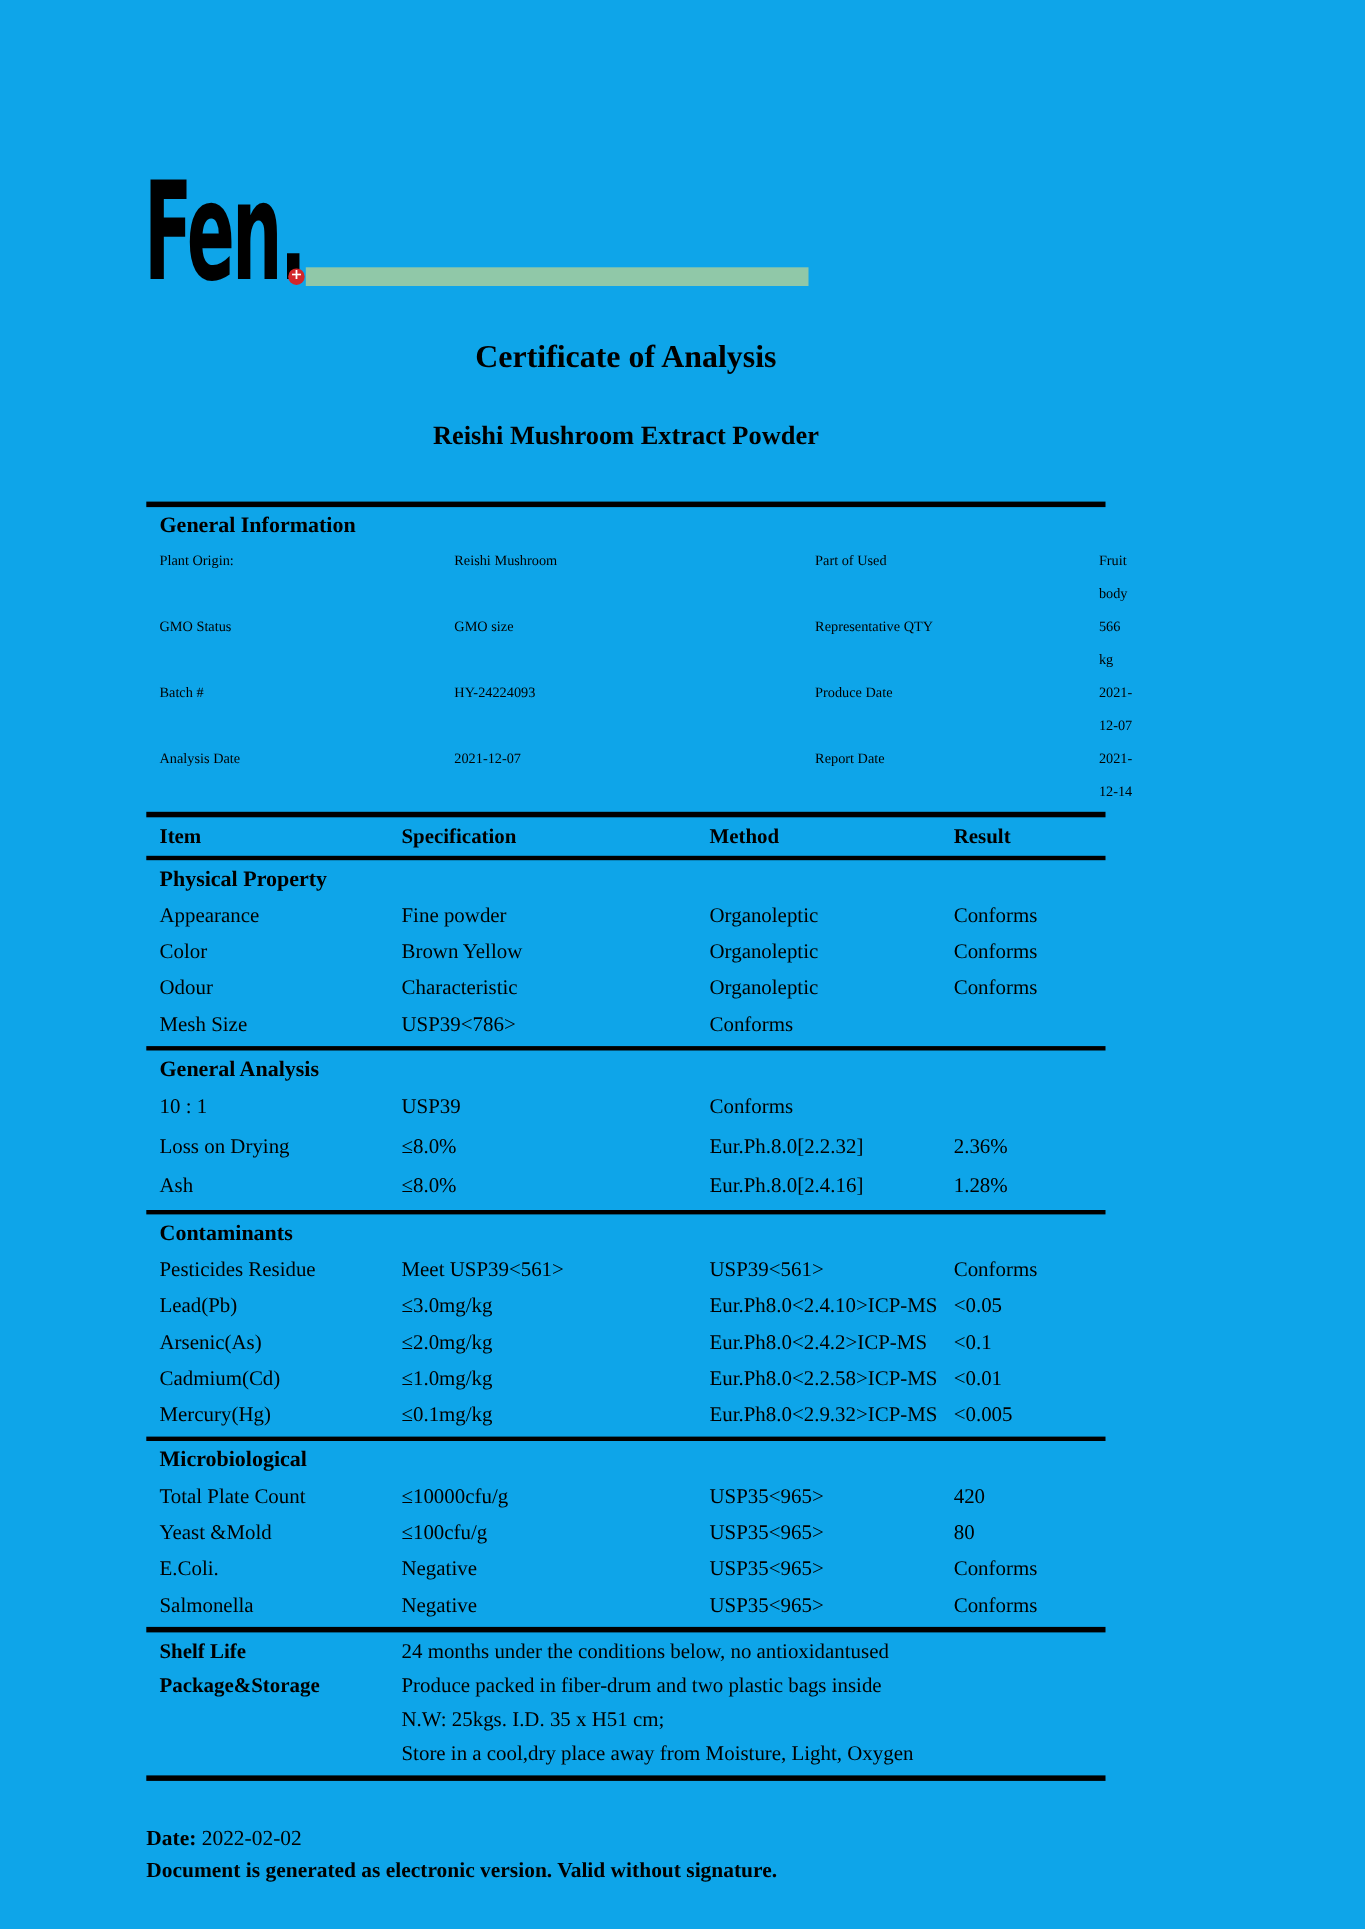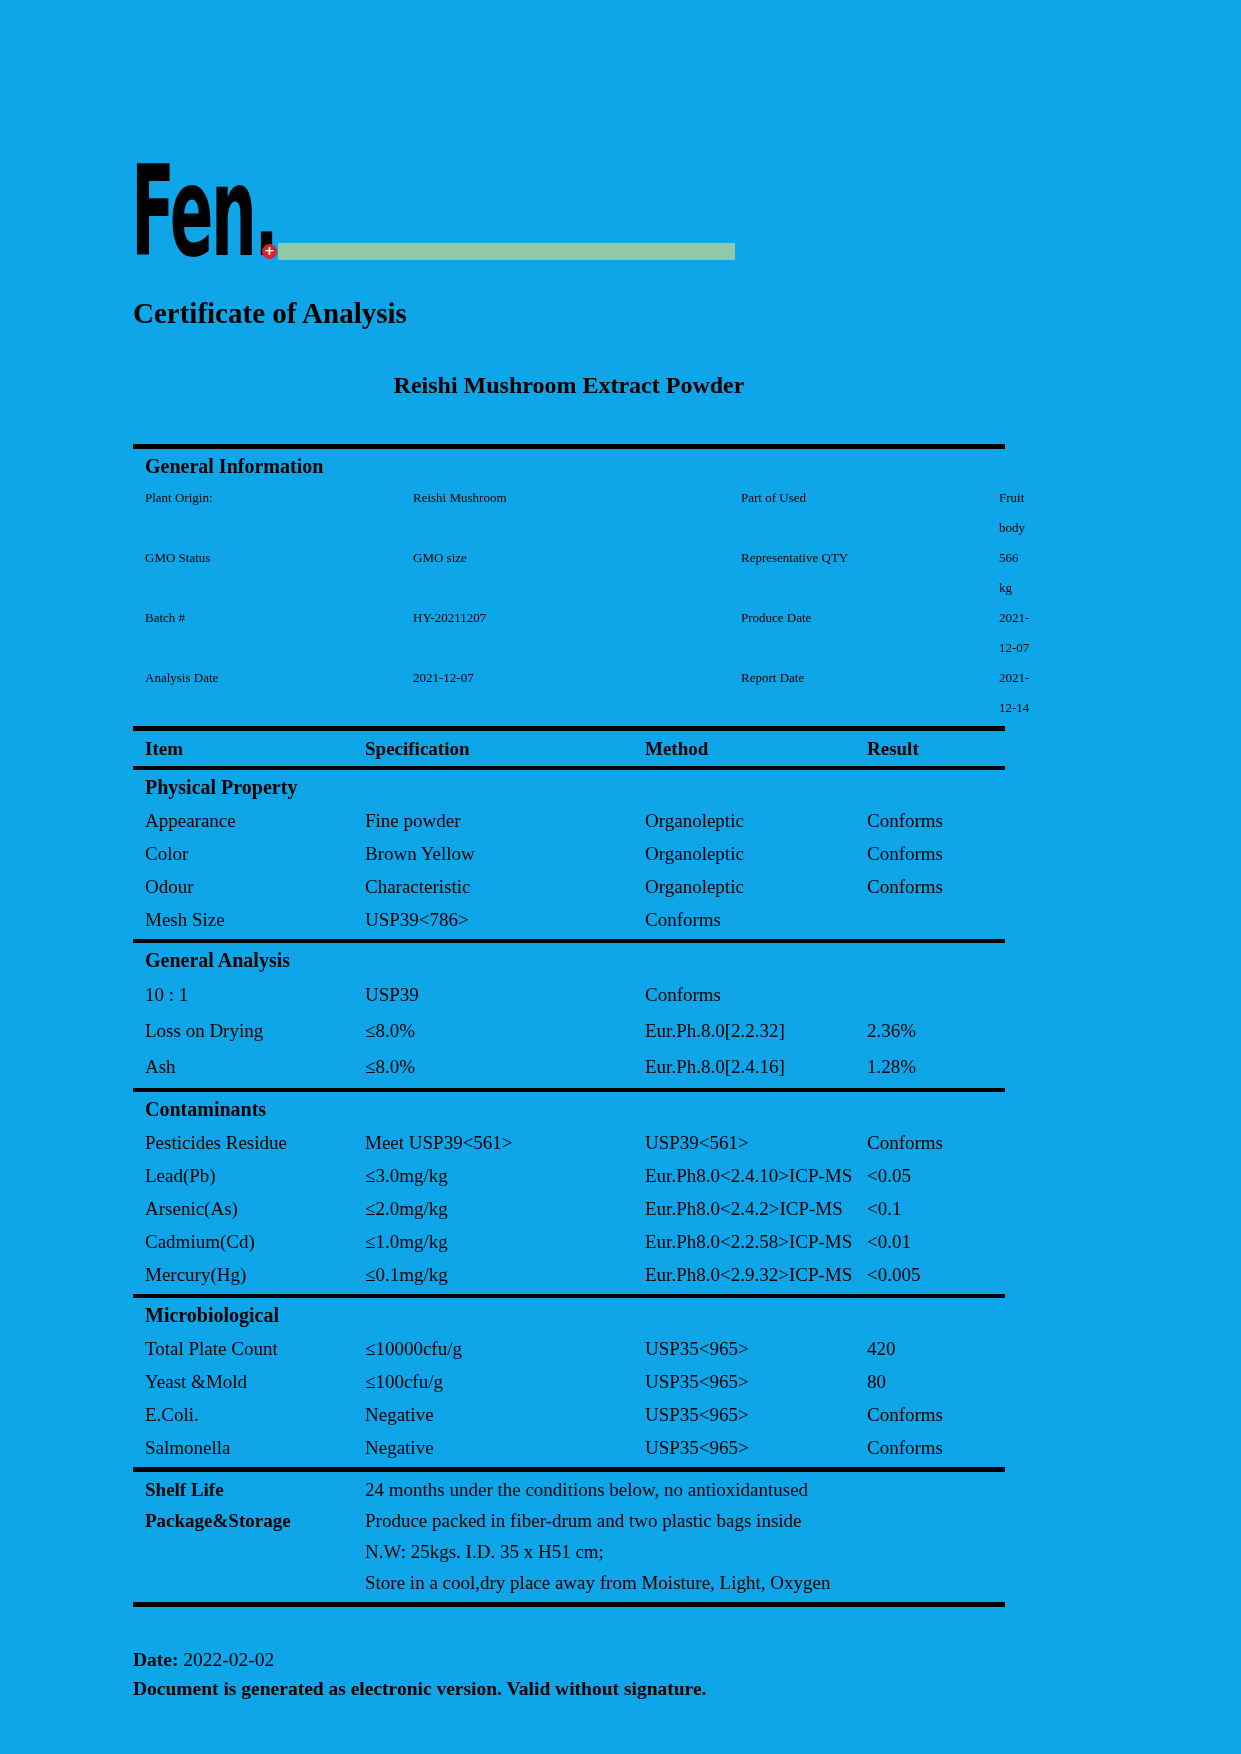--- a/index.html
+++ b/index.html
@@ -15,21 +15,21 @@
     transform:scaleX(0.52); transform-origin:left top; white-space:nowrap;
   }
   .plus-badge {
     position:absolute; left:262px; top:244px; width:15px; height:15px;
     border-radius:50%; background:#d3262a; color:#fff; text-align:center;
     font:bold 13px/14px "DejaVu Sans",sans-serif;
   }
   .green-bar { position:absolute; left:278px; top:243px; width:457px; height:17px; background:#90c8a8; }
   
   .content { position:absolute; left:133px; top:296px; width:872px; }
-  h1.title { margin:0; font-size:29px; font-weight:bold; text-align:left; line-height:34px; }
+  h1.title { margin:12px; font-size:29px; font-weight:bold; text-align:center; line-height:34px; }
   h2.subtitle { margin:40px 0 0 0; font-size:24px; font-weight:bold; text-align:center; line-height:30px; }
   .rule { height:4px; background:#000; }
   .rule.thick { height:5px; }
   .rule.first { margin-top:44px; }
   .sec-head { font-weight:bold; font-size:20px; line-height:34px; padding-left:12px; }
   .grow { display:grid; grid-template-columns:220px 280px 210px 1fr; padding-left:12px; font-size:13px; line-height:30px;gap:48px; }
   .trow { display:grid; grid-template-columns:220px 280px 222px 1fr; padding-left:12px; font-size:19px; line-height:33px; }
   .trow .c4 { text-align:left; padding-right:44px; }
   .thead { font-weight:bold; line-height:35px; }
   .section { padding-bottom:3px; }
@@ -69,21 +69,21 @@
         <span class="g4">Fruit body</span>
       </div>
       <div class="grow">
         <span class="g1">GMO Status</span>
         <span class="g2">GMO size</span>
         <span class="g3">Representative QTY</span>
         <span class="g4">566 kg</span>
       </div>
       <div class="grow">
         <span class="g1">Batch #</span>
-        <span class="g2">HY-20211207</span>
+        <span class="g2">HY-24224093</span>
         <span class="g3">Produce Date</span>
         <span class="g4">2021-12-07</span>
       </div>
       <div class="grow">
         <span class="g1">Analysis Date</span>
         <span class="g2">2021-12-07</span>
         <span class="g3">Report Date</span>
         <span class="g4">2021-12-14</span>
       </div>
     </div>

